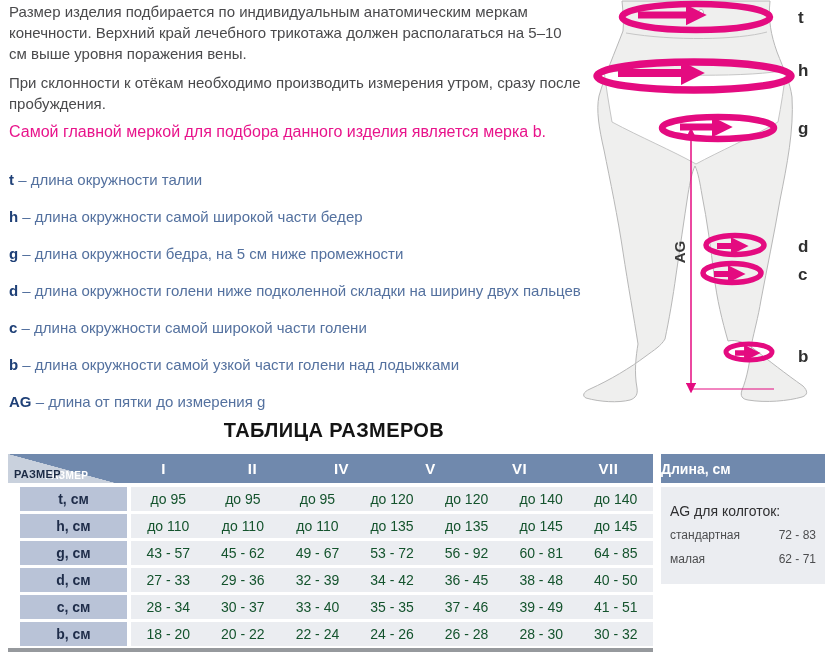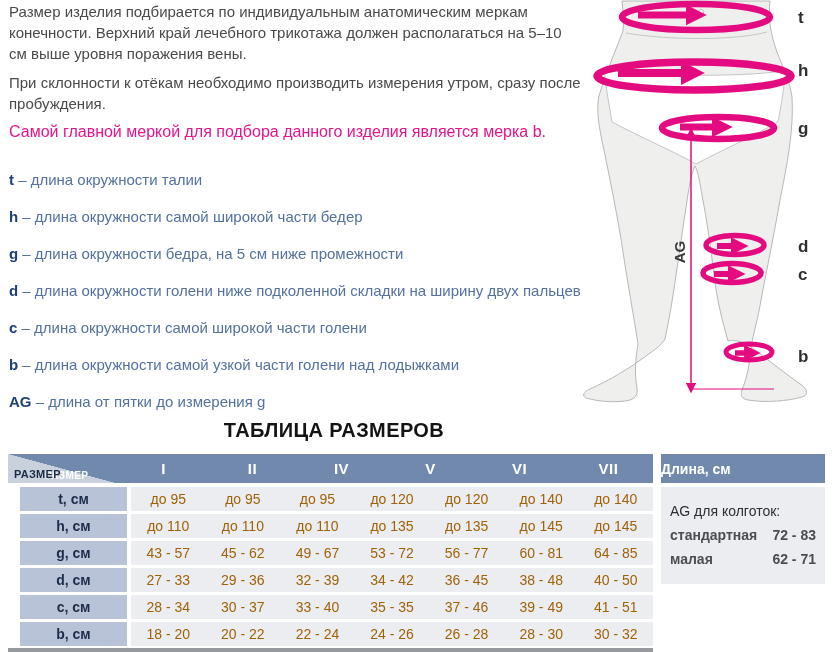--- a/index.html
+++ b/index.html
@@ -38,30 +38,30 @@
   .corner-bottom{position:absolute;bottom:3px;left:6px;font-size:11px;font-weight:bold;color:#1c2b45;letter-spacing:.3px;}
   .mt-cols{flex:1;display:flex;padding-left:4px;}
   .mt-cols .col{flex:1;display:flex;align-items:center;justify-content:center;
     color:#ffffff;font-size:15px;font-weight:bold;letter-spacing:.5px;}
   .mt-row{display:flex;height:24px;margin-bottom:3px;padding-left:12px;}
   .mt-row .label{width:107px;flex:none;margin-right:4px;background:#b9c3d7;
     display:flex;align-items:center;justify-content:center;
     font-size:14px;font-weight:bold;color:#1e2c49;}
   .mt-row .data{flex:1;background:#ebedf1;display:flex;}
   .mt-row .cell{flex:1;display:flex;align-items:center;justify-content:center;
-    font-size:14px;color:#a16207;}
+    font-size:14px;color:#14532d;}
 
   
   .side-panel{position:absolute;left:661px;top:454px;width:164px;}
   .sp-header{height:29px;background:#7089ad;color:#ffffff;font-size:14px;font-weight:bold;
     display:flex;align-items:center;box-sizing:border-box;margin-bottom:4px;}
   .sp-box{background:#ebedf1;padding:17px 9px;box-sizing:border-box;}
   .sp-sub{font-size:14px;line-height:15px;color:#2f2f31;margin-bottom:9px;}
-  .sp-row{display:flex;justify-content:space-between;font-size:14px;line-height:15px;
-    color:#4c4d4f;margin-bottom:9px;font-weight:bold;}
+  .sp-row{display:flex;justify-content:space-between;font-size:12px;line-height:15px;
+    color:#4c4d4f;margin-bottom:9px;}
   .sp-row:last-child{margin-bottom:0;}
 
   .bottom-bar{position:absolute;left:8px;top:648px;width:645px;height:4px;background:#96999d;}
 </style>
 </head>
 <body>
 
 <div class="page">
 
   <div class="text-col">
@@ -265,21 +265,21 @@
     <div class="label">g, см</div>
     <div class="data">
   <div class="cell">43 - 57</div>
 
   <div class="cell">45 - 62</div>
 
   <div class="cell">49 - 67</div>
 
   <div class="cell">53 - 72</div>
 
-  <div class="cell">56 - 77</div>
+  <div class="cell">56 - 92</div>
 
   <div class="cell">60 - 81</div>
 
   <div class="cell">64 - 85</div>
 </div>
   </div>
 
   <div class="mt-row">
     <div class="label">d, см</div>
     <div class="data">

